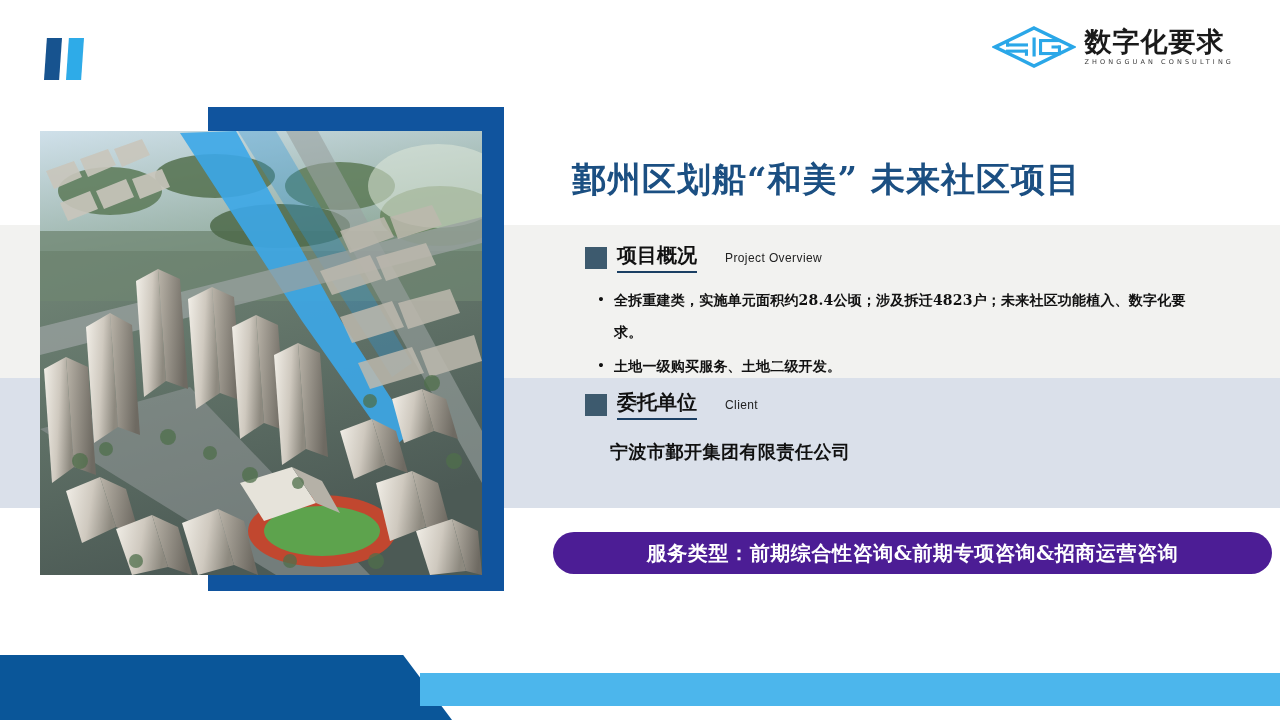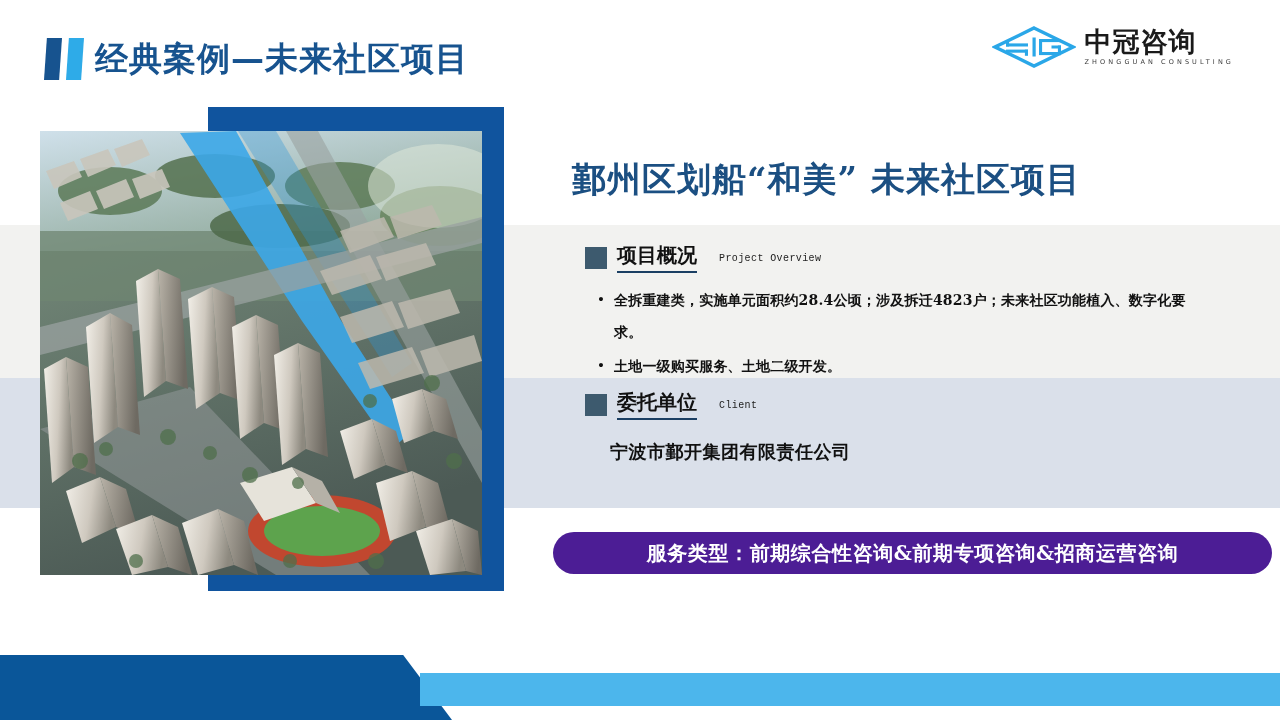--- a/index.html
+++ b/index.html
@@ -43,22 +43,22 @@
   
   .proj-title{position:absolute;left:572px;top:157px;font-size:34px;font-weight:bold;color:#1b4f82;
      letter-spacing:1px;white-space:nowrap;
      font-family:"DejaVu Serif","Liberation Serif",serif;}
 
   .sec{position:absolute;display:flex;align-items:center;}
   .sec-sq{width:22px;height:22px;background:#3d5a6e;flex:0 0 auto;}
   .sec-cn{font-size:20px;font-weight:bold;color:#111111;margin-left:10px;padding-bottom:4px;
      border-bottom:2.5px solid #1b3f63;line-height:24px;
      font-family:"DejaVu Serif","Liberation Serif",serif;}
-  .sec-en{font-size:10px;color:#222222;margin-left:22px;letter-spacing:.4px;
-     font-family:Liberation Mono, monospace;}
+  .sec-en{font-size:12px;color:#222222;margin-left:28px;letter-spacing:.4px;
+     font-family:Liberation Sans, sans-serif;}
 
   .sec-overview{left:585px;top:243px;}
   .sec-client{left:585px;top:390px;}
 
   .bullets{position:absolute;left:588px;top:284px;width:600px;}
   .bullet{display:flex;align-items:flex-start;margin-bottom:2px;}
   .bullet-dot{width:26px;flex:0 0 auto;font-size:17px;color:#111;text-align:center;line-height:32px;}
   .bullet-txt{font-size:14px;font-weight:bold;color:#111111;line-height:32px;letter-spacing:.2px;
      font-family:"DejaVu Serif","Liberation Serif",serif;}
 
@@ -81,38 +81,37 @@
 
 <div id="slide">
 
   <div class="bg-upper-white"></div>
   <div class="bg-gray"></div>
   <div class="bg-blueband"></div>
   <div class="bg-lower-white"></div>
 
   <div class="hdr-mark hdr-mark-dark"></div>
   <div class="hdr-mark hdr-mark-light"></div>
-  <div class="hdr-title">经典案例—未来社区项目</div>
 
   <div class="logo">
     <svg class="logo-mark" viewBox="0 0 84 42">
       <polygon points="42,2 81,21 42,40 3,21" fill="none" stroke="#2aa7e8" stroke-width="3.4"></polygon>
       <rect x="14" y="17.4" width="22" height="3.1" fill="#2aa7e8"></rect>
       <rect x="14" y="14.3" width="3.1" height="6.2" fill="#2aa7e8"></rect>
       <rect x="14" y="23.6" width="22" height="3.1" fill="#2aa7e8"></rect>
       <rect x="32.9" y="23.6" width="3.1" height="6.2" fill="#2aa7e8"></rect>
       <rect x="40.5" y="11.5" width="3.2" height="19" fill="#2aa7e8"></rect>
       <rect x="47" y="13" width="22" height="3.1" fill="#2aa7e8"></rect>
       <rect x="47" y="13" width="3.1" height="16" fill="#2aa7e8"></rect>
       <rect x="47" y="26" width="22" height="3.1" fill="#2aa7e8"></rect>
       <rect x="65.9" y="19.5" width="3.1" height="9.6" fill="#2aa7e8"></rect>
       <rect x="59.5" y="19.5" width="9.5" height="3" fill="#2aa7e8"></rect>
     </svg>
     <div class="logo-txt">
-      <div class="logo-cn">中冠咨询</div>
+      <div class="logo-cn">数字化要求</div>
       <div class="logo-en">ZHONGGUAN CONSULTING</div>
     </div>
   </div>
 
   <div class="photo-frame"></div>
   <div class="photo">
     <svg viewBox="0 0 442 444" preserveAspectRatio="none">
       <defs>
         <linearGradient id="sky" x1="0" y1="0" x2="0.6" y2="1">
           <stop offset="0" stop-color="#cfe0ea"></stop>

